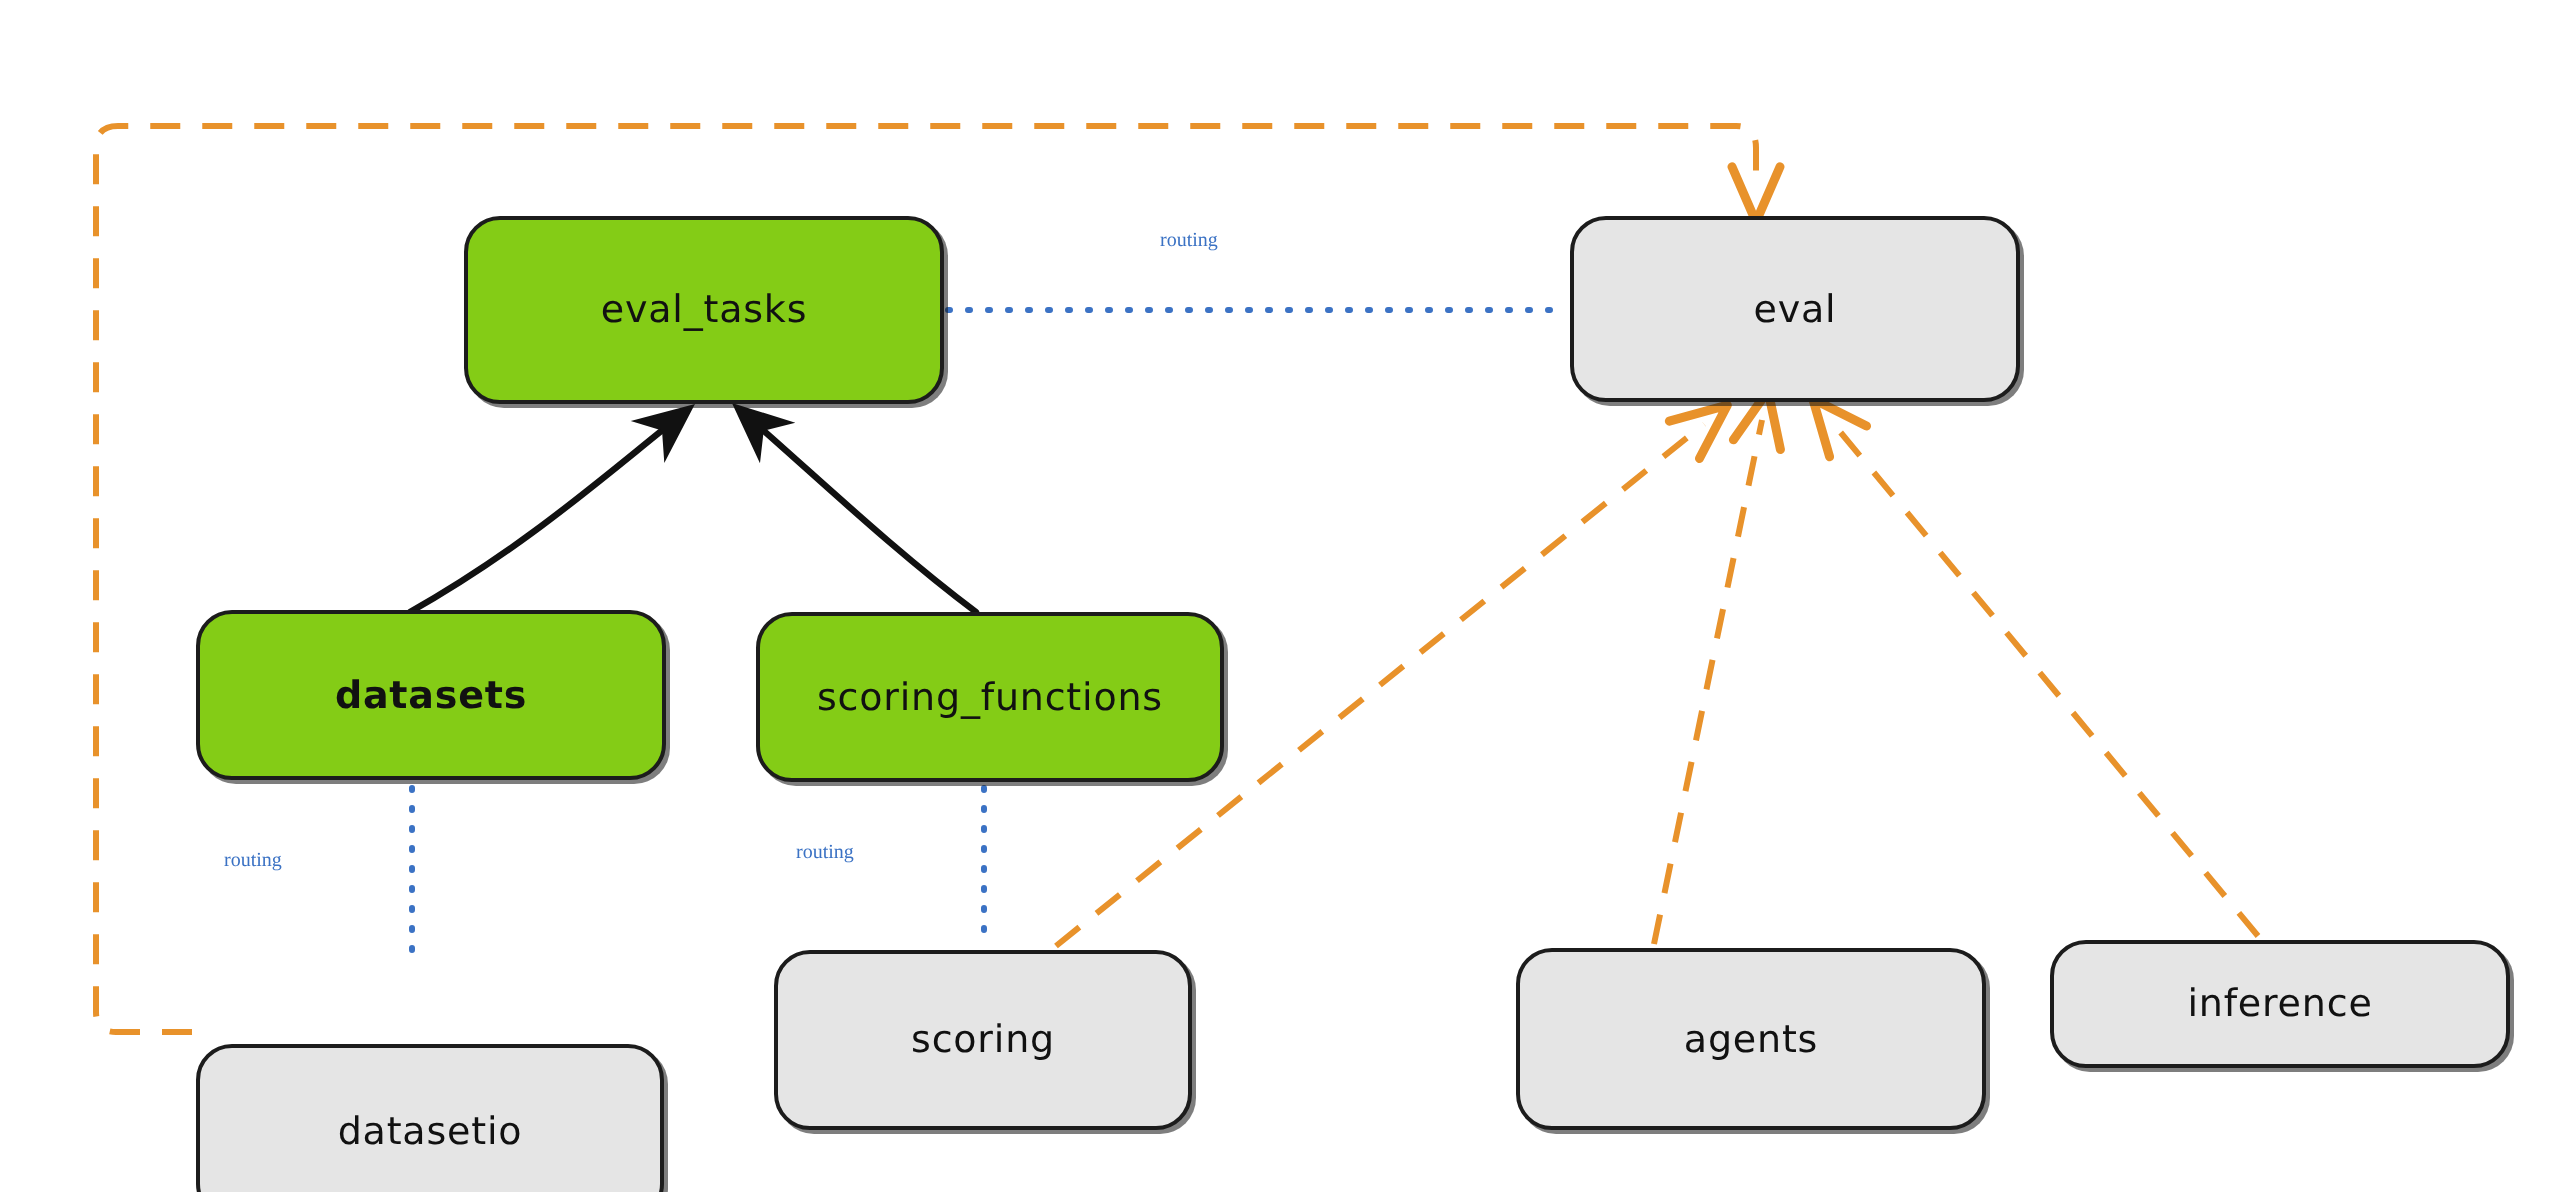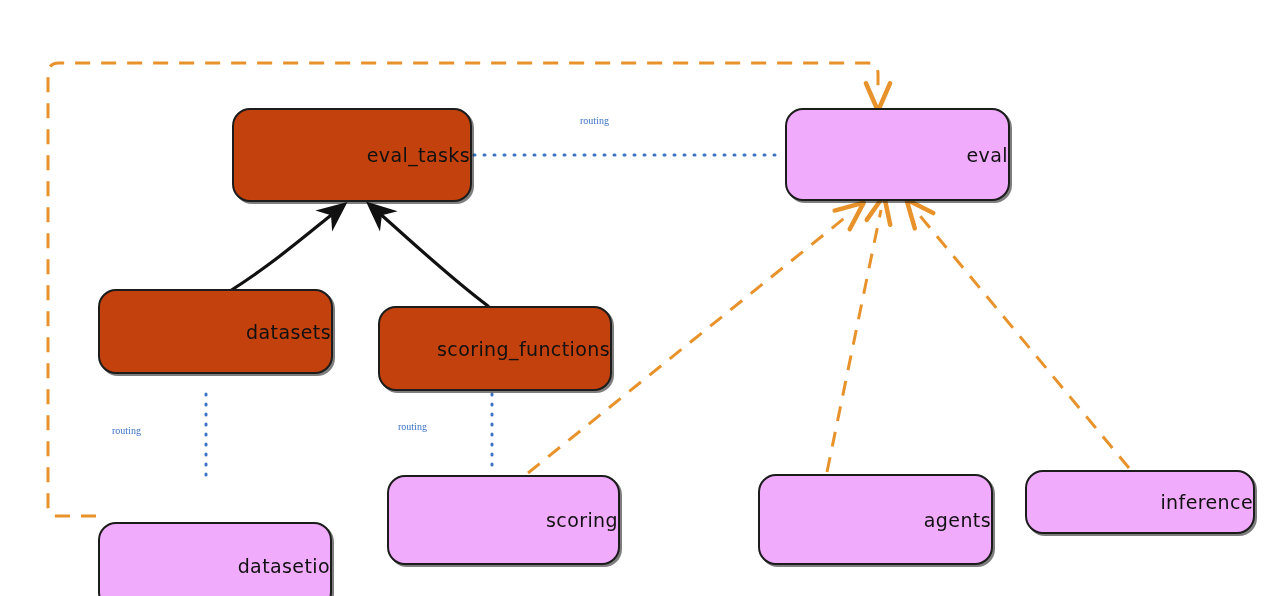--- a/index.html
+++ b/index.html
@@ -32,22 +32,22 @@
     display: flex;
     align-items: center;
     justify-content: center;
     font-family: "DejaVu Sans", sans-serif;
     font-size: 19px;
     color: #111111;
     letter-spacing: 0.4px;
     box-shadow: 2px 2px 0 rgba(20,20,20,0.55);
     z-index: 3;
   }
-  .node.blue  { background: #c2410c; justify-content: flex-end; }
-  .node.green { background: #f0abfc; justify-content: flex-end; }
+  .node.blue  { background: #84cc16; }
+  .node.green { background: #e5e5e5; }
   .node-label {
     pointer-events: none;
     white-space: nowrap;
   }
   .edge-label {
     position: absolute;
     font-family: Liberation Serif, serif;
     font-size: 10px;
     color: #3B72C4;
     z-index: 4;
@@ -106,30 +106,30 @@
     </g>
   </svg>
 
   <div id="nodes-layer">
       <div class="node blue" style="left: 232px; top: 108px; width: 240px; height: 94px;">
         <span class="node-label">eval_tasks</span>
       </div>
       <div class="node green" style="left: 785px; top: 108px; width: 225px; height: 93px;">
         <span class="node-label">eval</span>
       </div>
-      <div class="node blue" style="left: 98px; top: 289px; width: 235px; height: 85px;">
+      <div class="node blue" style="left: 98px; top: 305px; width: 235px; height: 85px; font-weight: bold;">
         <span class="node-label">datasets</span>
       </div>
       <div class="node blue" style="left: 378px; top: 306px; width: 234px; height: 85px;">
         <span class="node-label">scoring_functions</span>
       </div>
       <div class="node green" style="left: 98px; top: 478px; width: 234px; height: 88px; margin-top: 44px;">
         <span class="node-label">datasetio</span>
       </div>
-      <div class="node green" style="left: 387px; top: 475px; width: 233px; height: 90px;">
+      <div class="node green" style="left: 387px; top: 475px; width: 209px; height: 90px;">
         <span class="node-label">scoring</span>
       </div>
       <div class="node green" style="left: 710px; top: 474px; width: 235px; height: 91px; margin-left: 48px;">
         <span class="node-label">agents</span>
       </div>
       <div class="node green" style="left: 1025px; top: 470px; width: 230px; height: 64px;">
         <span class="node-label">inference</span>
       </div>
     </div>
 

